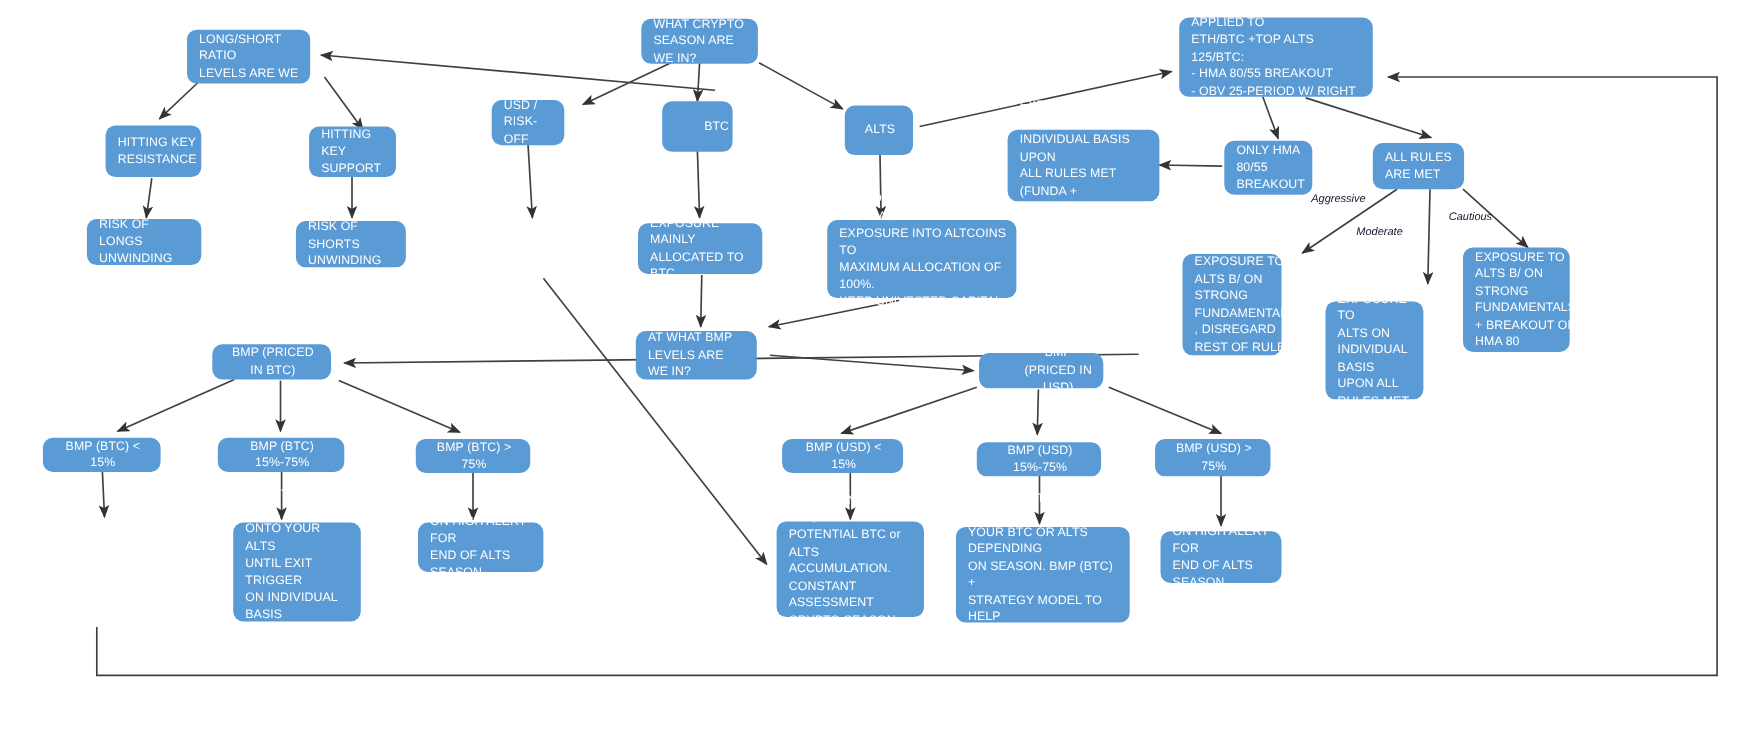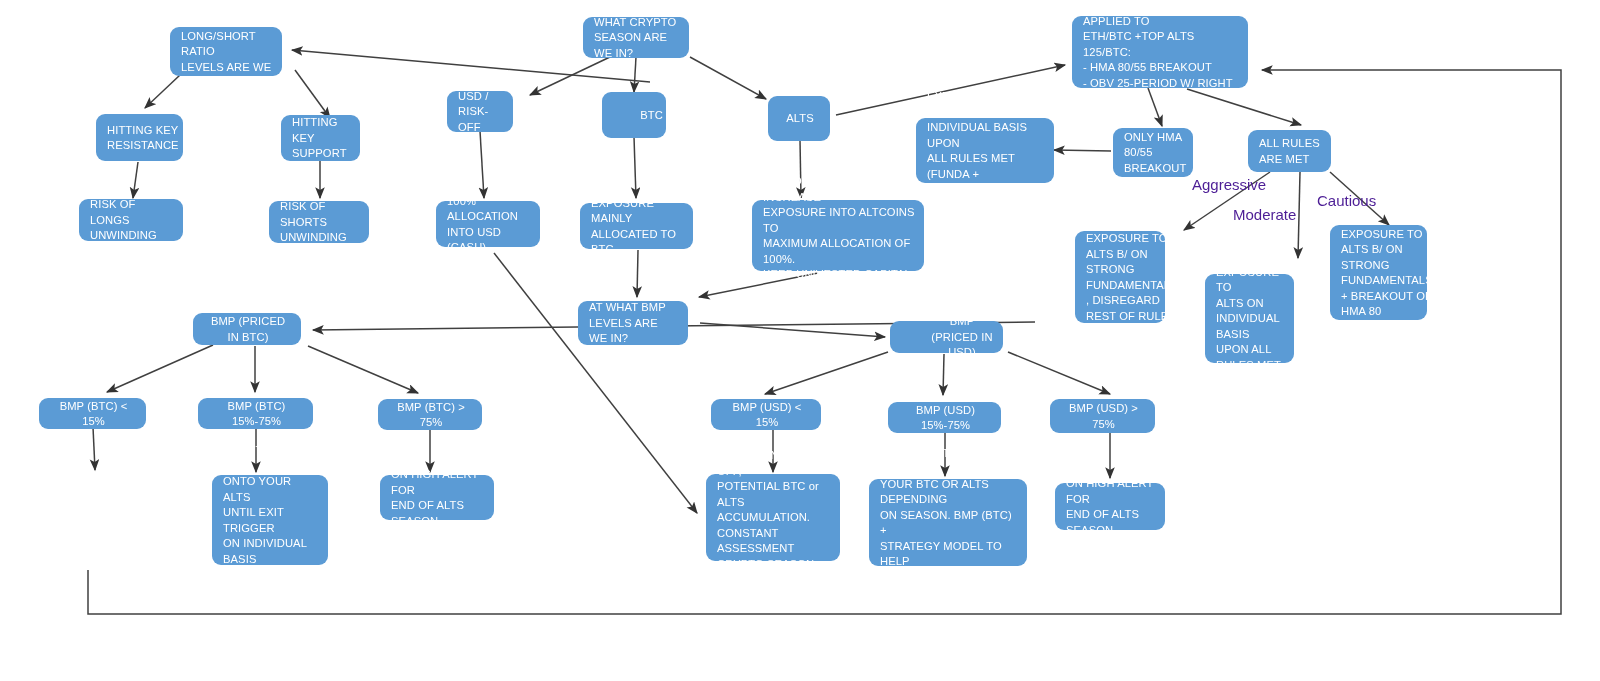--- a/index.html
+++ b/index.html
@@ -29,24 +29,25 @@
     letter-spacing:.1px;
     padding:7px 9px 6px 11px;
     display:flex;
     align-items:center;
     white-space:pre-line;
     box-shadow:0 0 0 0 rgba(0,0,0,0);
   }
   .node.center{justify-content:center;text-align:center;}
   .edge-label{
     position:absolute;
-    color:#4c1d95;
-    font-size:15px;
+    color:#0f172a;
+    font-size:10px;
     font-family:"Liberation Sans", sans-serif;
     white-space:nowrap;
+    font-style:italic;
   }
 </style>
 </head>
 <body>
 
 <div id="canvas">
 
   <svg class="edges" viewBox="0 0 1600 681">
     <defs>
       <marker id="ah" markerWidth="9" markerHeight="9" refX="7.2" refY="3.2" orient="auto" markerUnits="strokeWidth">
@@ -162,24 +163,20 @@
   </div>
 
   <div class="node center" style="left:602px; top:92px; width:64px; height:46px;padding-left:44px;">
     <span>BTC</span>
   </div>
 
   <div class="node center" style="left:768px; top:96px; width:62px; height:45px;">
     <span>ALTS</span>
   </div>
 
-  <div class="node" style="left:436px; top:201px; width:104px; height:46px;">
-    <span>100% ALLOCATION
-INTO USD (CASH)</span>
-  </div>
 
   <div class="node" style="left:580px; top:203px; width:113px; height:46px;">
     <span>EXPOSURE MAINLY
 ALLOCATED TO BTC</span>
   </div>
 
   <div class="node" style="left:729px; top:200px; width:172px; height:71px;margin-left:23px;">
     <span>AIM TO GRADUALLY INCREASE
 EXPOSURE INTO ALTCOINS TO
 MAXIMUM ALLOCATION OF 100%.

